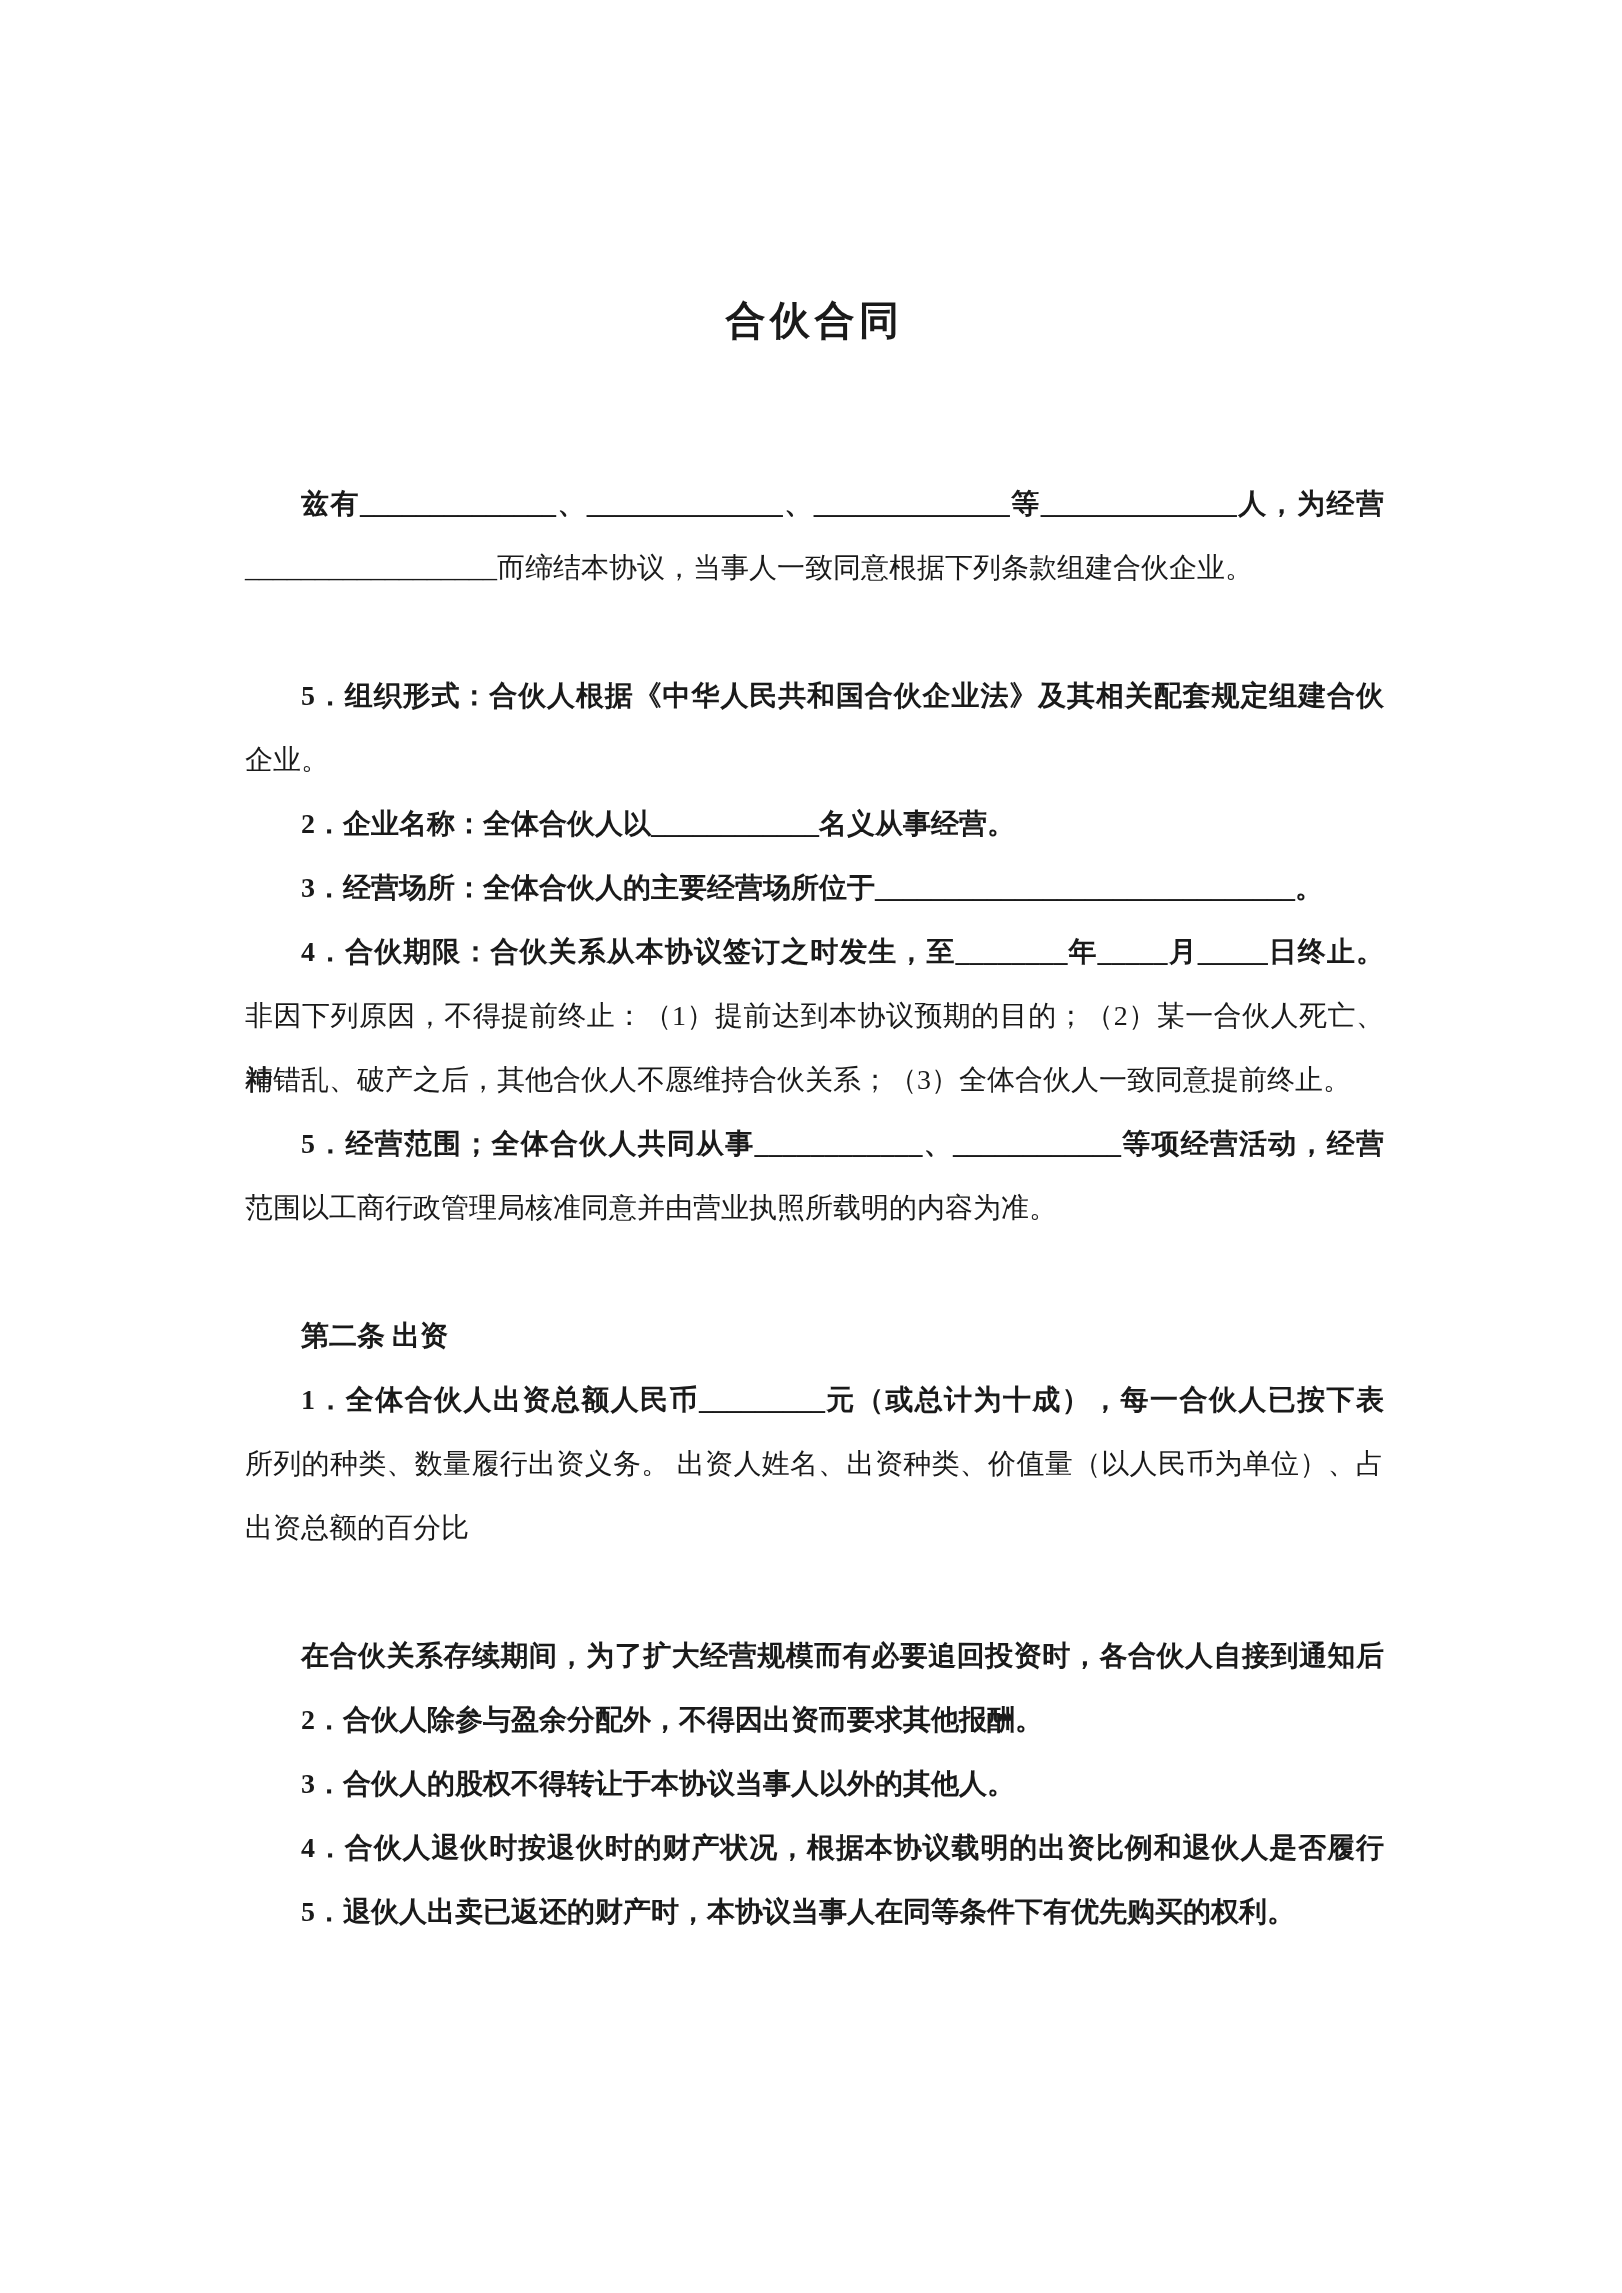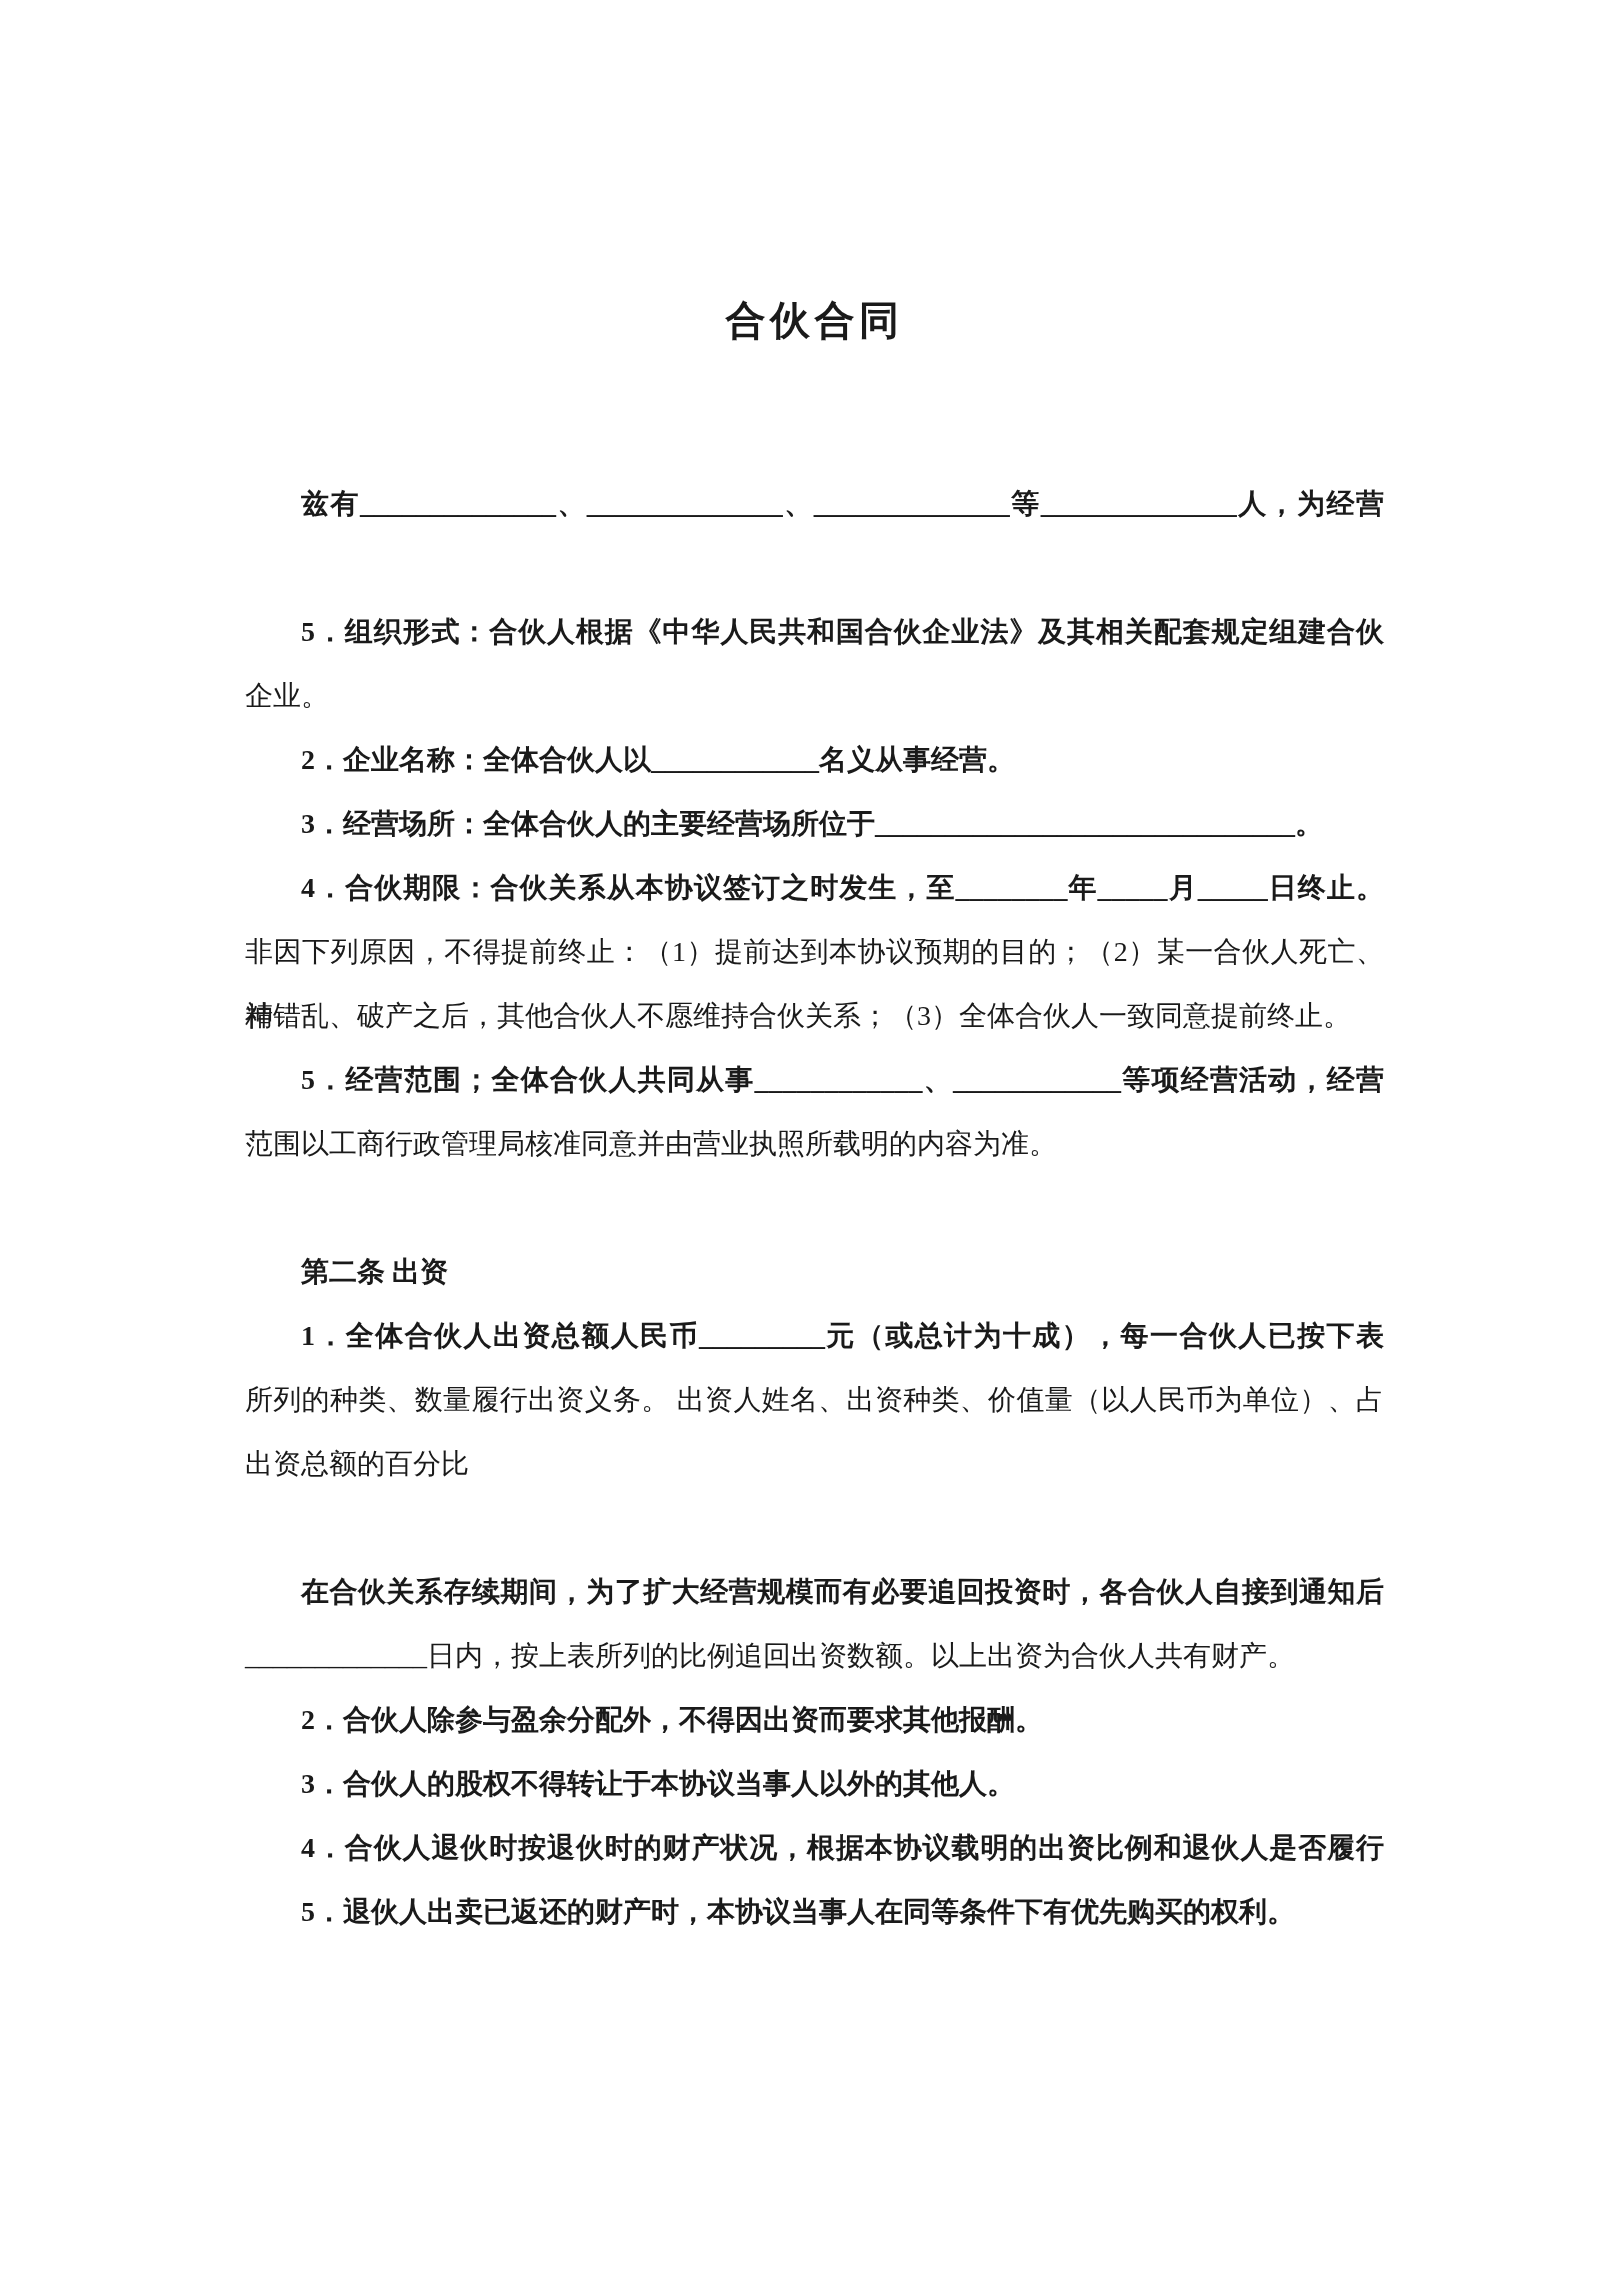--- a/index.html
+++ b/index.html
@@ -58,20 +58,21 @@
 </head>
 <body>
 
 <div class="page">
   <div class="doc">
 
     <div class="doc-title">合伙合同</div>
     <div class="sp-title"></div>
 
     <div class="ln indent fill">兹有______________、______________、______________等______________人，为经营</div>
+    <div class="ln">__________________而缔结本协议，当事人一致同意根据下列条款组建合伙企业。</div>
 
     <div class="sp"></div>
 
     <div class="ln indent fill">5．组织形式：合伙人根据《中华人民共和国合伙企业法》及其相关配套规定组建合伙</div>
     <div class="ln">企业。</div>
     <div class="ln indent">2．企业名称：全体合伙人以____________名义从事经营。</div>
     <div class="ln indent">3．经营场所：全体合伙人的主要经营场所位于______________________________。</div>
     <div class="ln indent fill">4．合伙期限：合伙关系从本协议签订之时发生，至________年_____月_____日终止。</div>
     <div class="ln fill">非因下列原因，不得提前终止：（1）提前达到本协议预期的目的；（2）某一合伙人死亡、精</div>
     <div class="ln">神错乱、破产之后，其他合伙人不愿维持合伙关系；（3）全体合伙人一致同意提前终止。</div>
@@ -81,21 +82,20 @@
     <div class="sp"></div>
 
     <div class="ln indent">第二条 出资</div>
     <div class="ln indent fill">1．全体合伙人出资总额人民币_________元（或总计为十成），每一合伙人已按下表</div>
     <div class="ln fill">所列的种类、数量履行出资义务。 出资人姓名、出资种类、价值量（以人民币为单位）、占</div>
     <div class="ln">出资总额的百分比</div>
 
     <div class="sp"></div>
 
     <div class="ln indent fill">在合伙关系存续期间，为了扩大经营规模而有必要追回投资时，各合伙人自接到通知后</div>
-    <div class="ln">_____________日内，按上表所列的比例追回出资数额。以上出资为合伙人共有财产。</div>
     <div class="ln indent">2．合伙人除参与盈余分配外，不得因出资而要求其他报酬。</div>
     <div class="ln indent">3．合伙人的股权不得转让于本协议当事人以外的其他人。</div>
     <div class="ln indent fill">4．合伙人退伙时按退伙时的财产状况，根据本协议载明的出资比例和退伙人是否履行</div>
     <div class="ln indent">5．退伙人出卖已返还的财产时，本协议当事人在同等条件下有优先购买的权利。</div>
 
   </div>
 </div>
 
 
 </body></html>

